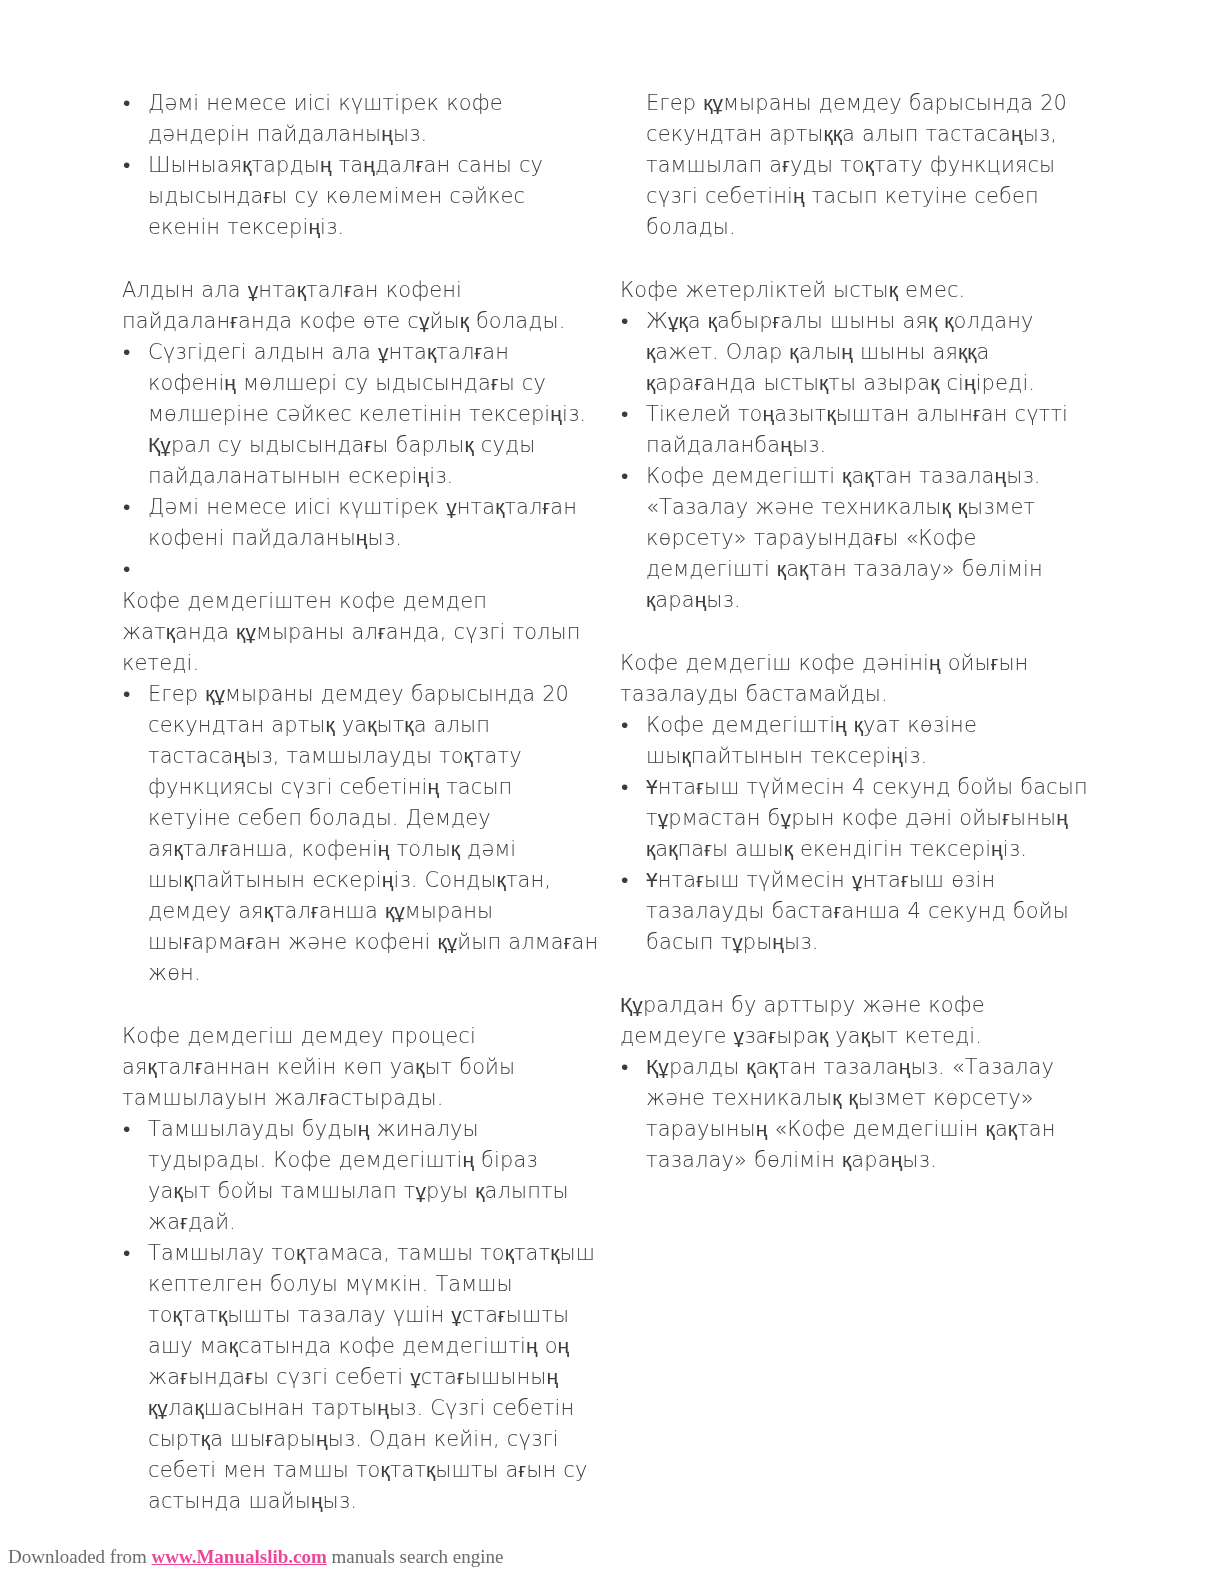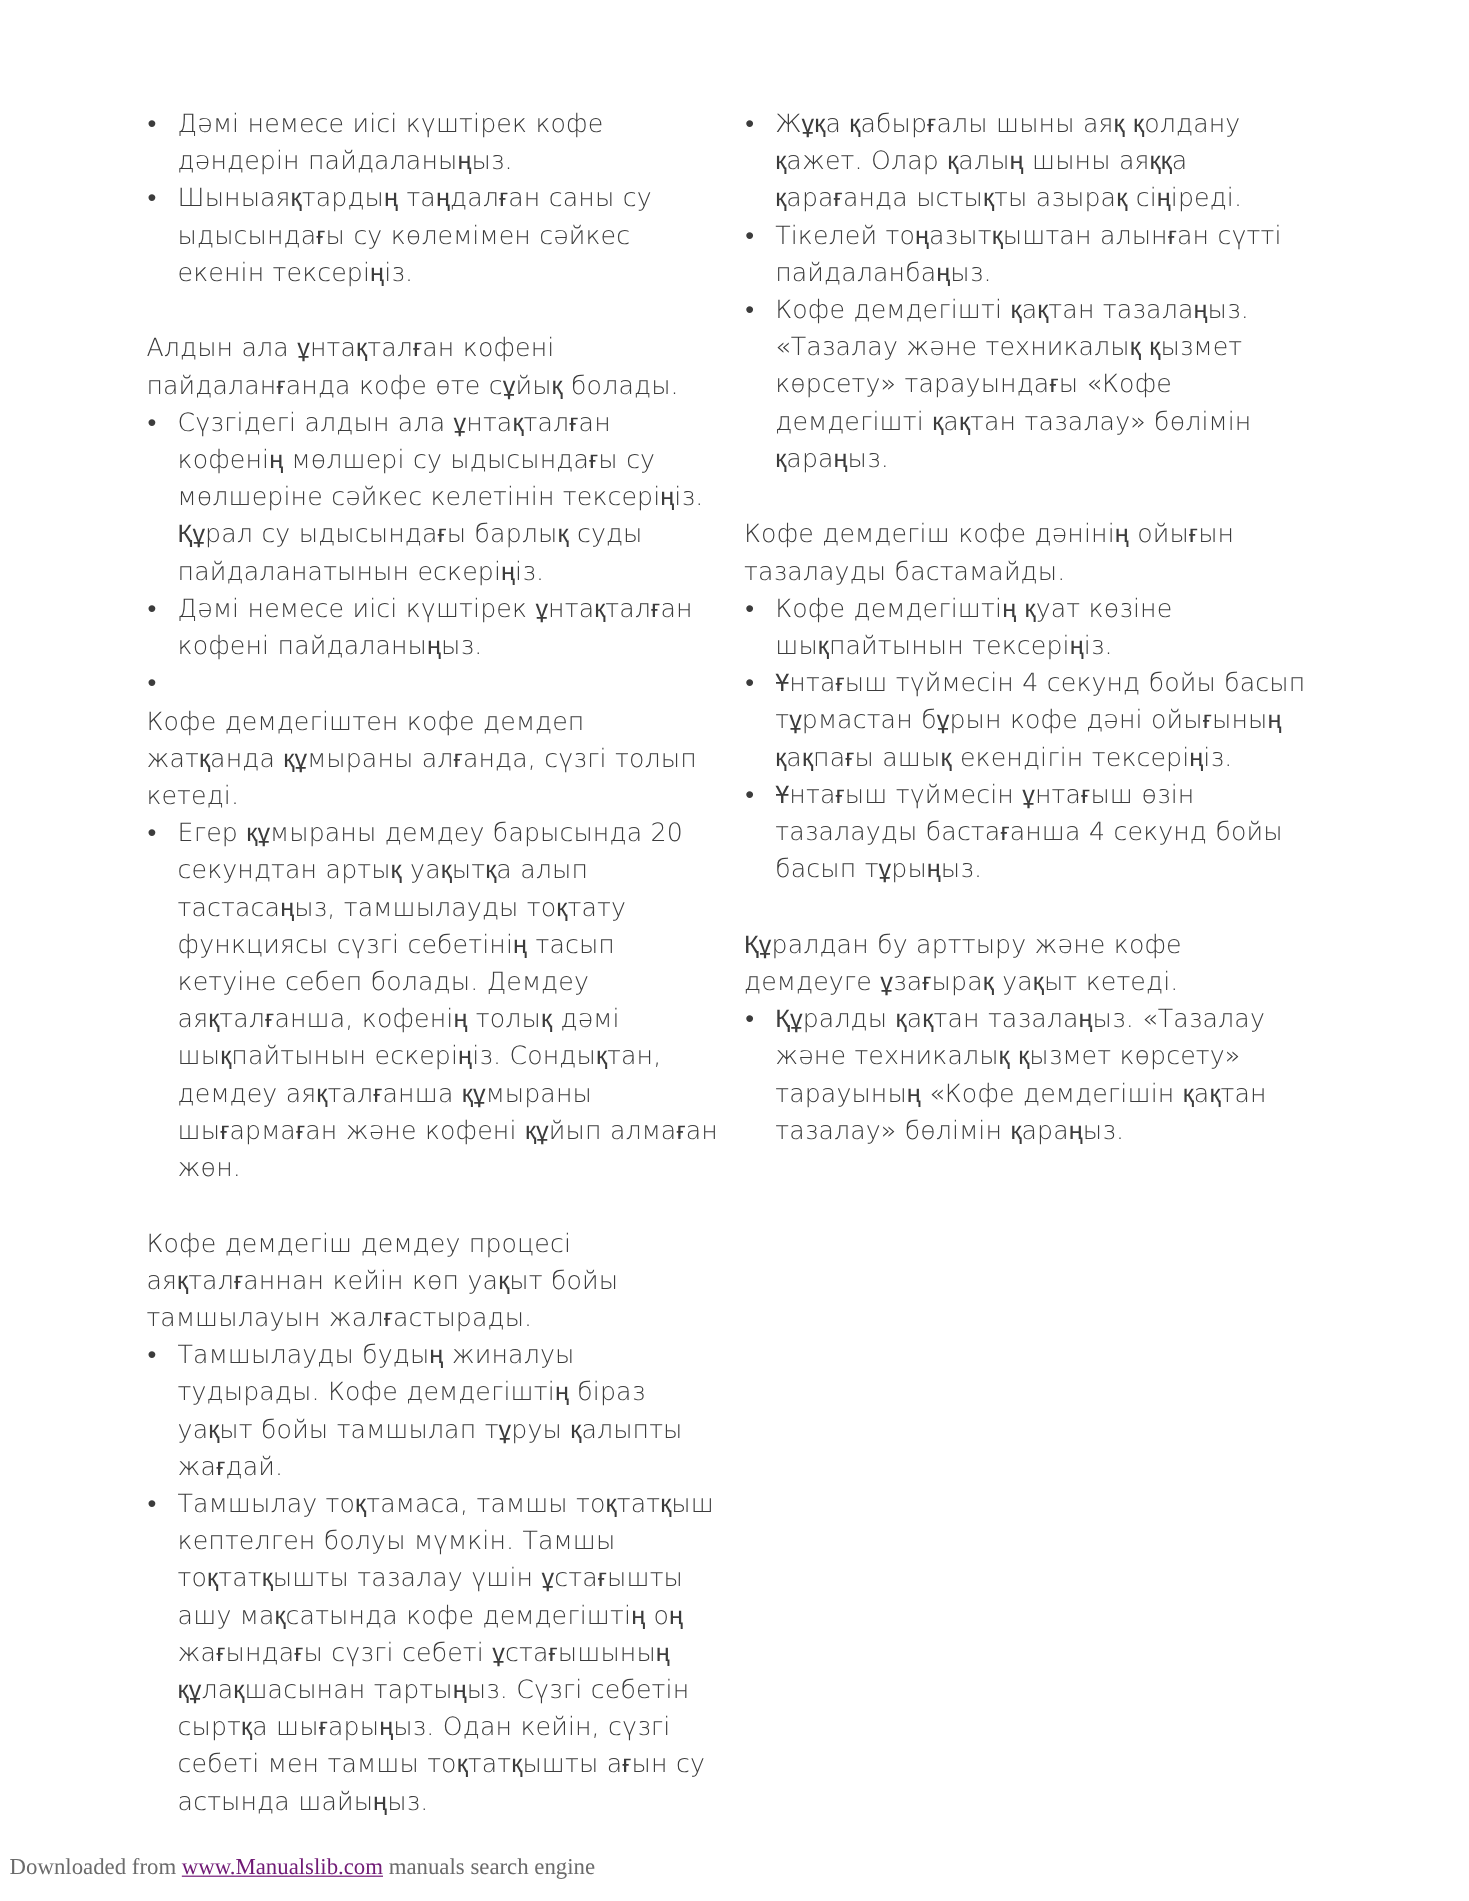--- a/index.html
+++ b/index.html
@@ -86,22 +86,22 @@
     position: absolute;
     left: 8px;
     top: 1545px;
     font-family: "Liberation Serif", serif;
     font-size: 19px;
     line-height: 24px;
     color: #6b6b6b;
     white-space: nowrap;
   }
   .footer .lnk {
-    color: #701a75;
-    font-weight: normal;
+    color: #ec4899;
+    font-weight: bold;
     text-decoration: underline;
   }
   .footer .tail { color: #6b6b6b; }
 </style>
 </head>
 <body>
 
 <div class="page">
 
   <div class="columns">
@@ -159,22 +159,26 @@
             <span class="dot">•</span>
             <span>Тамшылау тоқтамаса, тамшы тоқтатқыш кептелген болуы мүмкін. Тамшы тоқтатқышты тазалау үшін ұстағышты ашу мақсатында кофе демдегіштің оң жағындағы сүзгі себеті ұстағышының құлақшасынан тартыңыз. Сүзгі себетін сыртқа шығарыңыз. Одан кейін, сүзгі себеті мен тамшы тоқтатқышты ағын су астында шайыңыз.</span>
           </li>
         </ul>
       </div>
 
     </div>
 
     <div class="col">
 
-
-      <div class="block">
+      <div class="block">
+        <p class="para indented">Егер құмыраны демдеу барысында 20 секундтан артыққа алып тастасаңыз, тамшылап ағуды тоқтату функциясы сүзгі себетінің тасып кетуіне себеп болады.</p>
+      </div>
+
+      <div class="block">
+        <p class="para">Кофе жетерліктей ыстық емес.</p>
         <ul class="bullets">
           <li>
             <span class="dot">•</span>
             <span>Жұқа қабырғалы шыны аяқ қолдану қажет. Олар қалың шыны аяққа қарағанда ыстықты азырақ сіңіреді.</span>
           </li>
           <li>
             <span class="dot">•</span>
             <span>Тікелей тоңазытқыштан алынған сүтті пайдаланбаңыз.</span>
           </li>
           <li>

